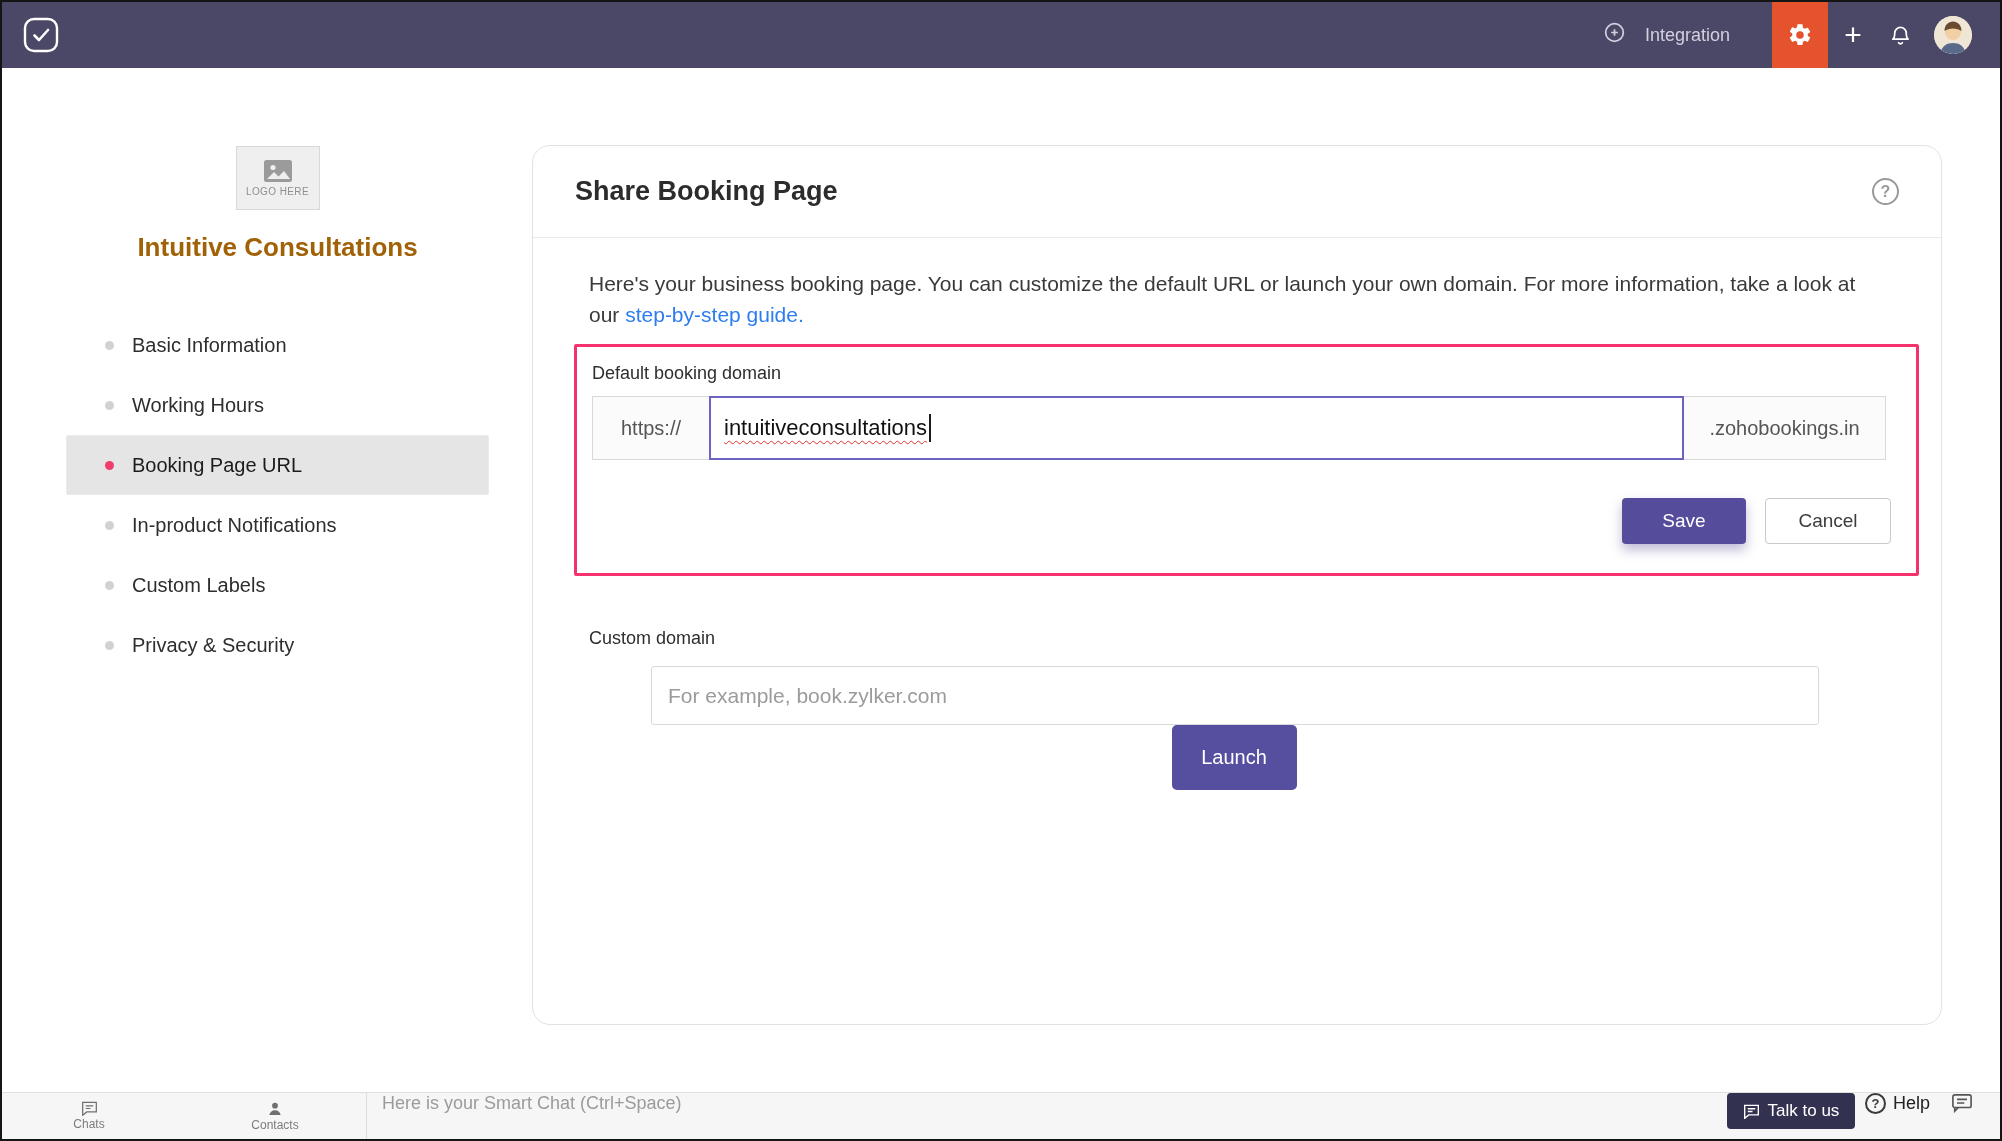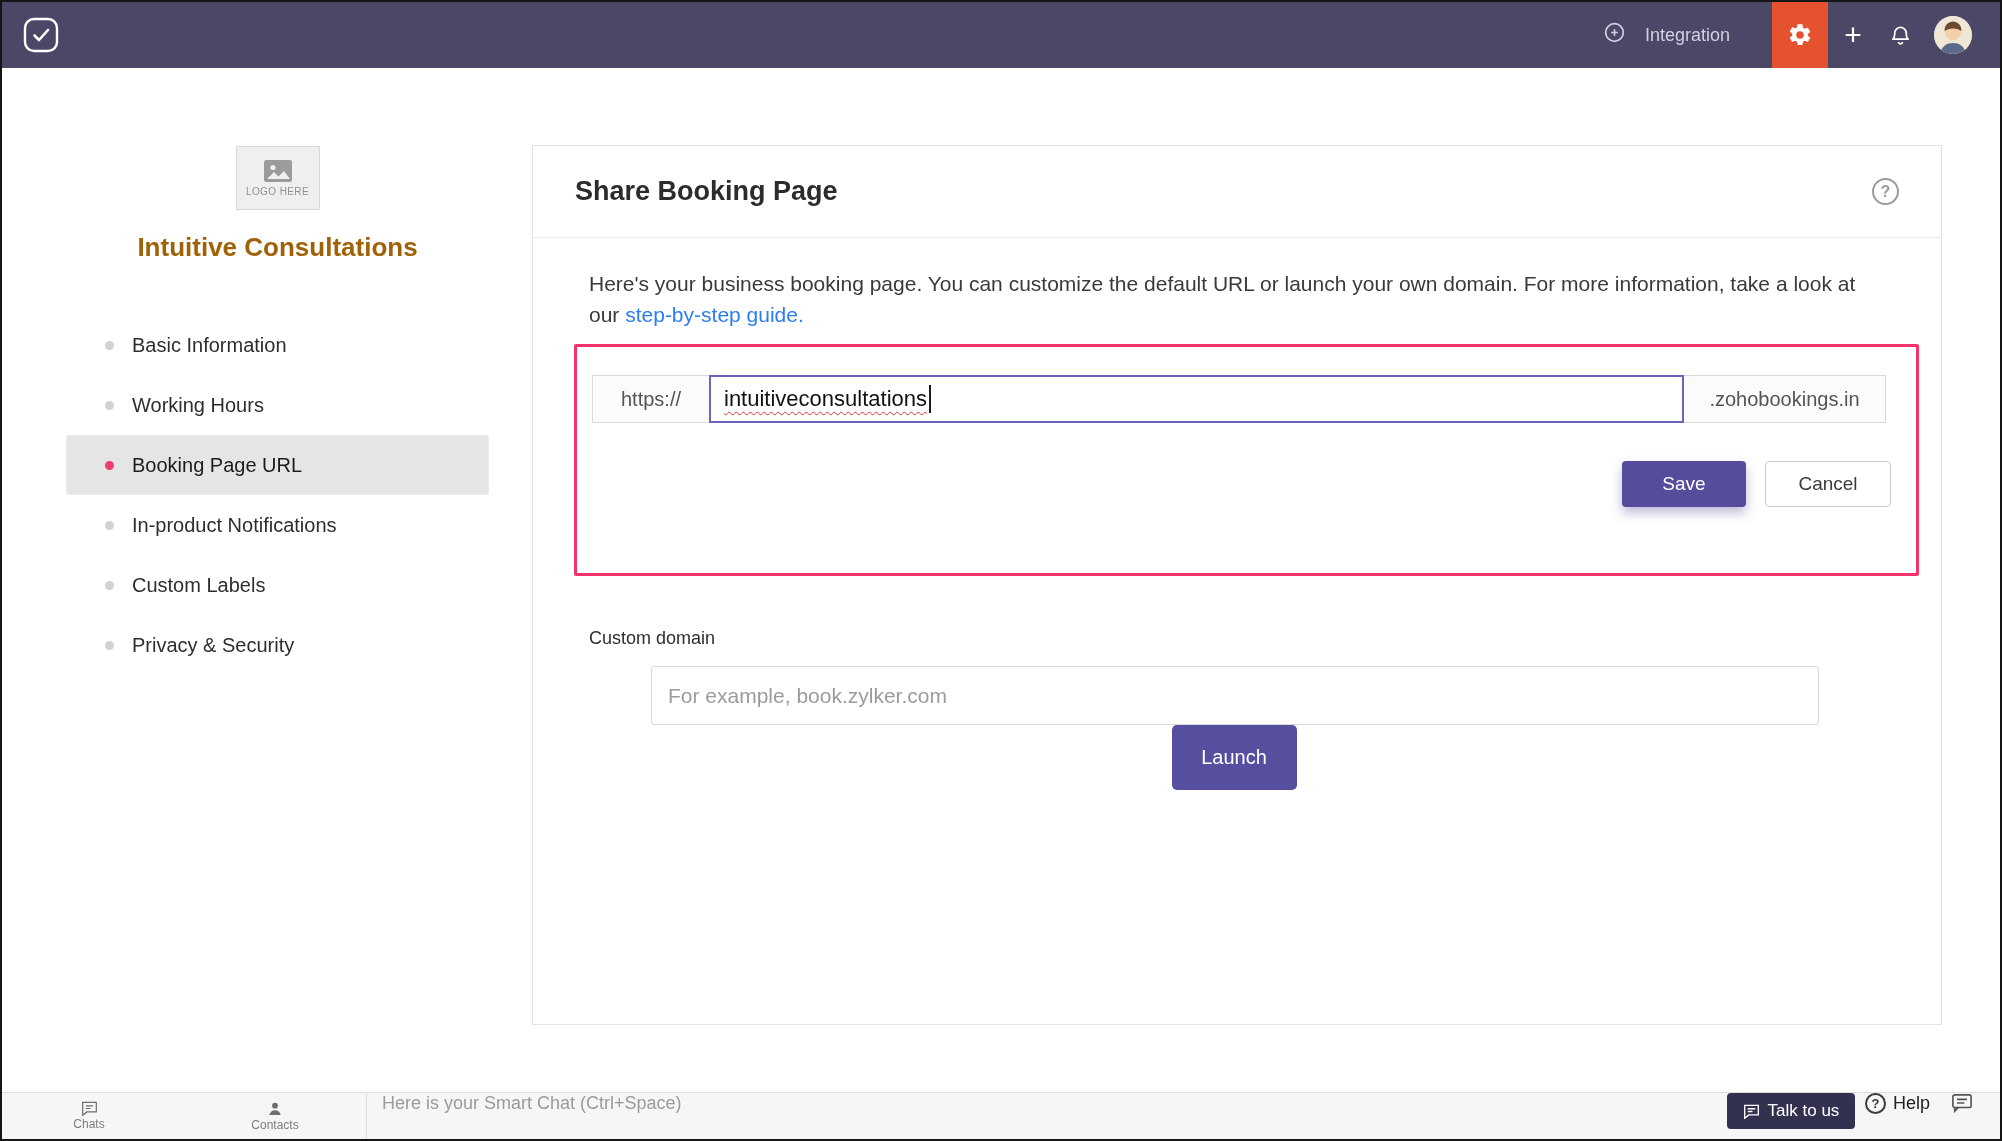--- a/index.html
+++ b/index.html
@@ -74,21 +74,21 @@
     width: 9px; height: 9px; border-radius: 50%; background: #d2d2d2;
     margin-left: 38px; flex: 0 0 9px;
   }
   .menu-item.active .bullet { background: #ef3e6e; }
   .menu-label { margin-left: 18px; font-size: 20px; color: #2e2e2e; }
   .menu-item.active .menu-label { color: #1c1c1c; }
 
   
   .card {
     position: absolute; left: 530px; top: 77px; width: 1410px; height: 880px;
-    background: #fff; border: 1px solid #e2e2e2; border-radius: 0;
+    background: #fff; border: 1px solid #e2e2e2; border-radius: 18px;
   }
   .card-header {
     height: 92px; display: flex; align-items: center;
     padding: 0 42px; border-bottom: 1px solid #e9e9e9;
   }
   .card-title { font-size: 27px; font-weight: 600; color: #2c2c2c; }
   .help-circle {
     margin-left: auto; width: 27px; height: 27px; border-radius: 50%;
     border: 2px solid #9a9a9a; color: #9a9a9a; font-size: 16px; font-weight: bold;
     display: flex; align-items: center; justify-content: center; cursor: pointer;
@@ -96,21 +96,21 @@
   .card-body { padding: 0 60px 0 56px; }
   .intro { margin-top: 30px; font-size: 21px; line-height: 31px; color: #3a3a3a; max-width: 1300px; }
   .intro a { color: #2c7df0; text-decoration: none; cursor: pointer; }
 
   .highlight-box {
     margin: 14px 0 0 -15px; width: 1345px; height: 232px;
     border: 3px solid #f5326b; border-radius: 2px;
     padding: 16px 15px 0 15px;
   }
   .field-label { font-size: 18px; color: #2e2e2e; }
-  .domain-row { display: flex; align-items: stretch; margin-top: 12px; height: 48px; }
+  .domain-row { display: flex; align-items: stretch; margin-top: 12px; height: 64px; }
   .prefix, .suffix {
     background: #fbfbfb; border: 1px solid #d9d9d9; color: #555;
     font-size: 20px; display: flex; align-items: center; justify-content: center;
   }
   .prefix { width: 117px; border-right: none; }
   .suffix { width: 202px; border-left: none; }
   .domain-input {
     width: 975px; background: #fff; border: 2px solid #6b63c0;
     display: flex; align-items: center; padding-left: 13px; font-size: 22px;
     color: #111; cursor: text; z-index: 1;
@@ -272,20 +272,21 @@
 
     <section class="card">
       <div class="card-header">
         <h2 class="card-title">Share Booking Page</h2>
         <span class="help-circle">?</span>
       </div>
       <div class="card-body">
         <p class="intro"><span>Here's your business booking page. You can customize the default URL or launch your own domain. For more information, take a look at our </span><a>step-by-step guide.</a></p>
 
         <div class="highlight-box">
+          <div class="field-label">Default booking domain</div>
           <div class="domain-row">
             <span class="prefix">https://</span>
             <div class="domain-input">
               <span class="misspelled">intuitiveconsultations</span>
               <span class="caret"></span>
             </div>
             <span class="suffix">.zohobookings.in</span>
           </div>
           <div class="btn-row">
             <button class="btn-primary">Save</button>

